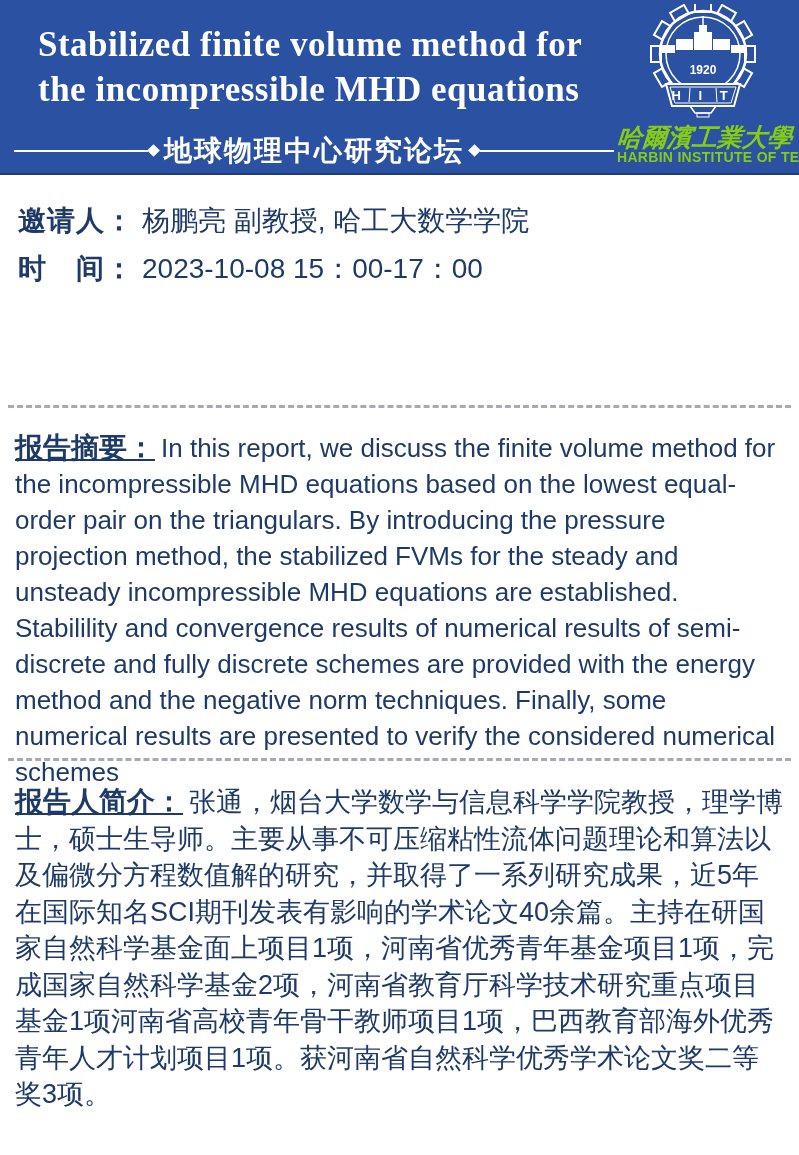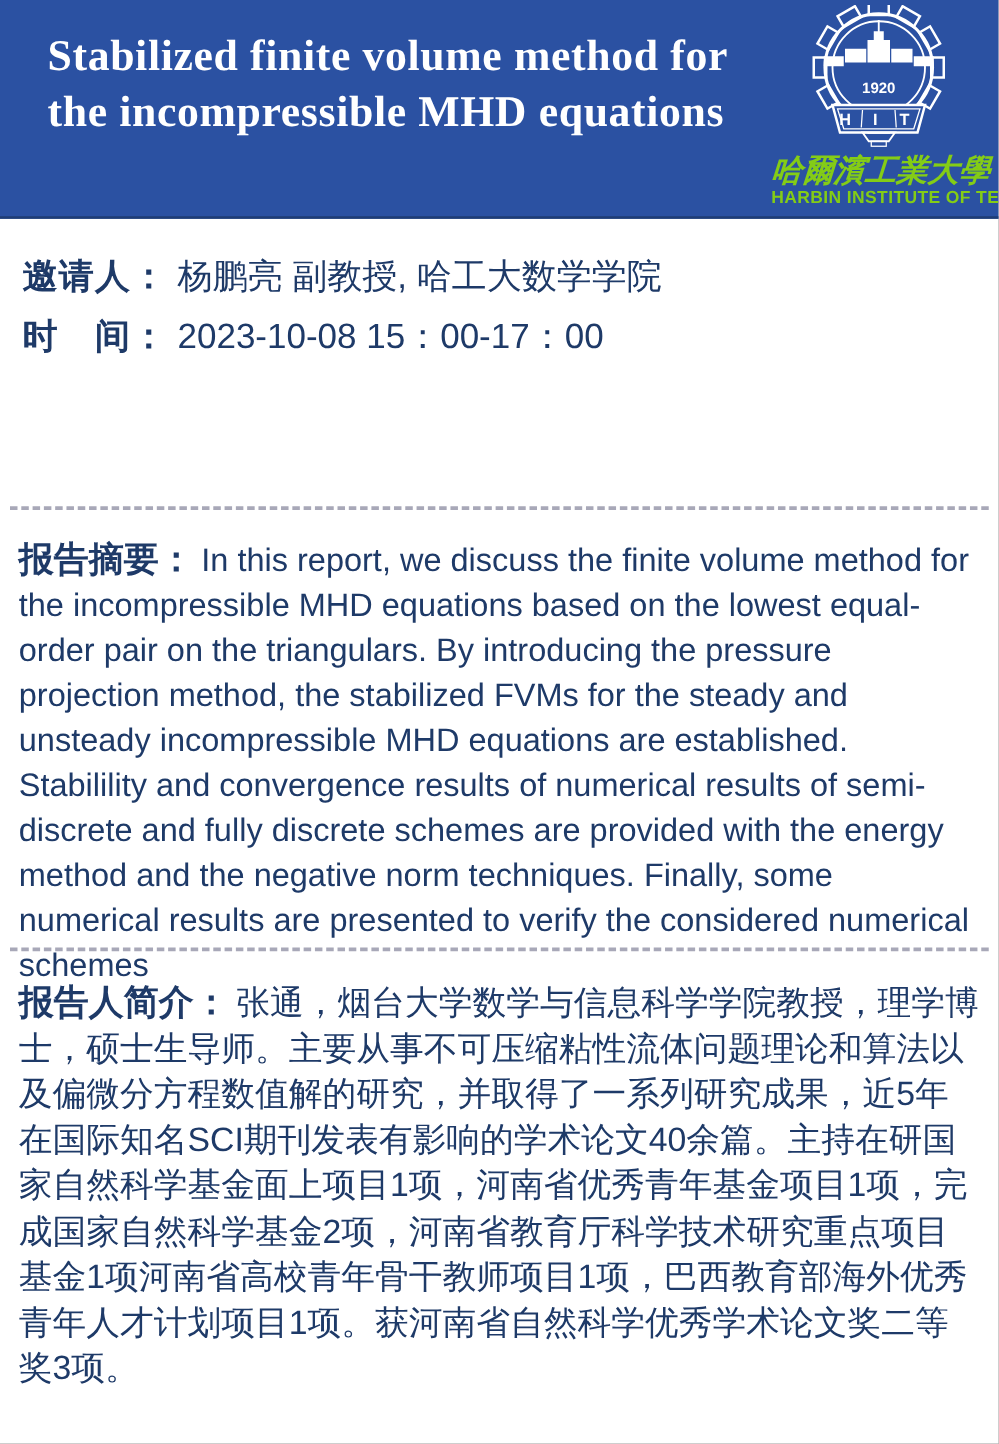--- a/index.html
+++ b/index.html
@@ -63,21 +63,21 @@
     border-top:3px dashed #a8a8b8;
   }
   .divider-1 { top:405px; }
   .divider-2 { top:758px; }
   
   .para { position:absolute; left:0; width:799px; padding:0 14px 0 15px; color:#1e3a68; }
   .abstract { top:430px; font-size:26px; line-height:36px; }
   .abstract .para-label { font-size:28px; }
   .bio { top:784px; font-size:27px; line-height:36.5px; letter-spacing:0px; }
   .bio .para-label { font-size:28px; }
-  .para-label { font-weight:bold; margin-right:6px; }
+  .para-label { font-weight:bold; margin-right:6px;text-decoration:underline; }
   
   .footer {
     position:absolute; bottom:0; left:0; width:799px; height:33px;
     background:#2b51a2; border-top:2px solid #1f3c74;
     display:flex; align-items:center; justify-content:center; gap:20px;
   }
   .motto {
     color:#dde6f5; font-size:15px; letter-spacing:3px;
     font-family:"Liberation Serif","DejaVu Serif",serif; font-weight:bold;
     font-style:italic; white-space:nowrap;
@@ -88,20 +88,29 @@
 <body>
 
 <div class="poster">
 
   <header class="header">
     <h1 class="title">
       <div>Stabilized finite volume method for</div>
       <div>the incompressible MHD equations</div>
     </h1>
 
+    <div class="forum-row">
+      <span class="rule left">
+          <span class="diamond"></span>
+        </span>
+      <span class="forum-name">地球物理中心研究论坛</span>
+      <span class="rule right">
+          <span class="diamond"></span>
+        </span>
+    </div>
 
     <div class="logo">
       <svg class="emblem" width="142" height="120" viewBox="0 0 142 120">
 
         <g transform="translate(71,50)" stroke="#ffffff" stroke-width="2" fill="none">
           <rect x="-8" y="-52" width="16" height="10" transform="rotate(0)"></rect>
           <rect x="-8" y="-52" width="16" height="10" transform="rotate(30)"></rect>
           <rect x="-8" y="-52" width="16" height="10" transform="rotate(60)"></rect>
           <rect x="-8" y="-52" width="16" height="10" transform="rotate(90)"></rect>
           <rect x="-8" y="-52" width="16" height="10" transform="rotate(120)"></rect>

